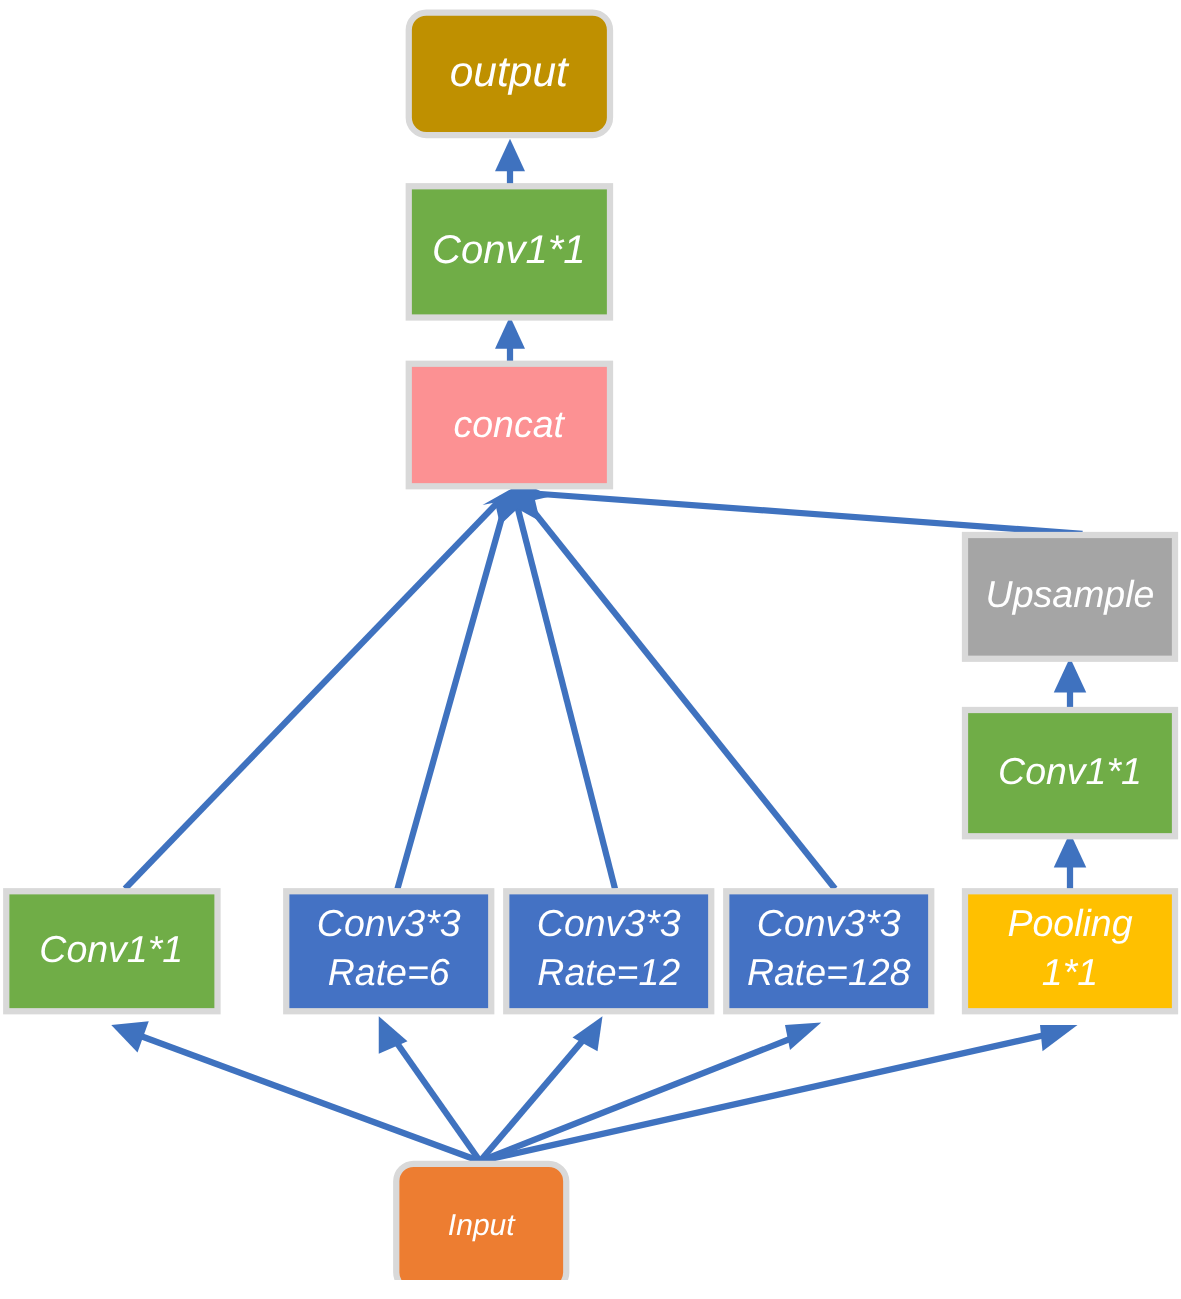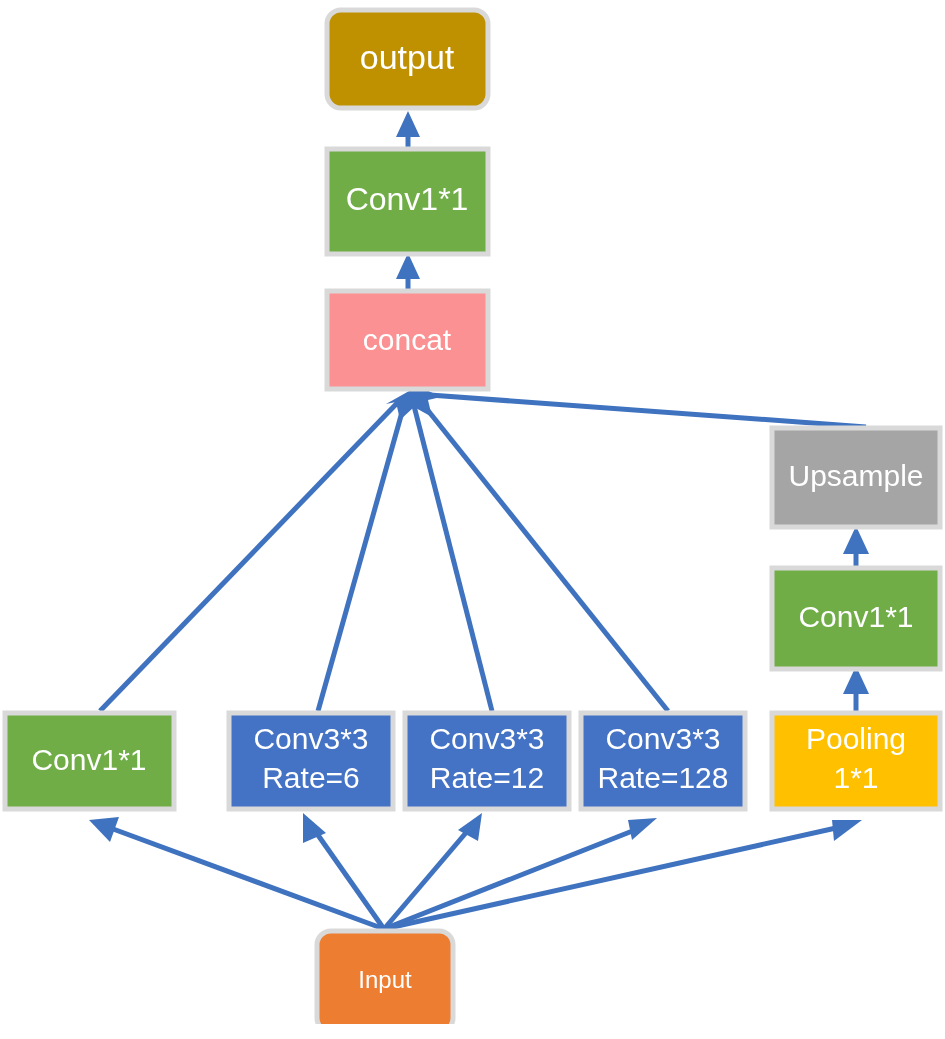--- a/index.html
+++ b/index.html
@@ -10,20 +10,21 @@
   }
   body {
     font-family: "Liberation Sans", sans-serif;
   }
   #diagram-root {
     position: relative;
     width: 945px;
     height: 1024px;
     background: #ffffff;
     overflow: hidden;
+    font-style: italic;
   }
   #diagram-svg {
     position: absolute;
     left: 0;
     top: 0;
     width: 945px;
     height: 1039px;
   }
   .node-label {
     font-family: "Liberation Sans", sans-serif;

